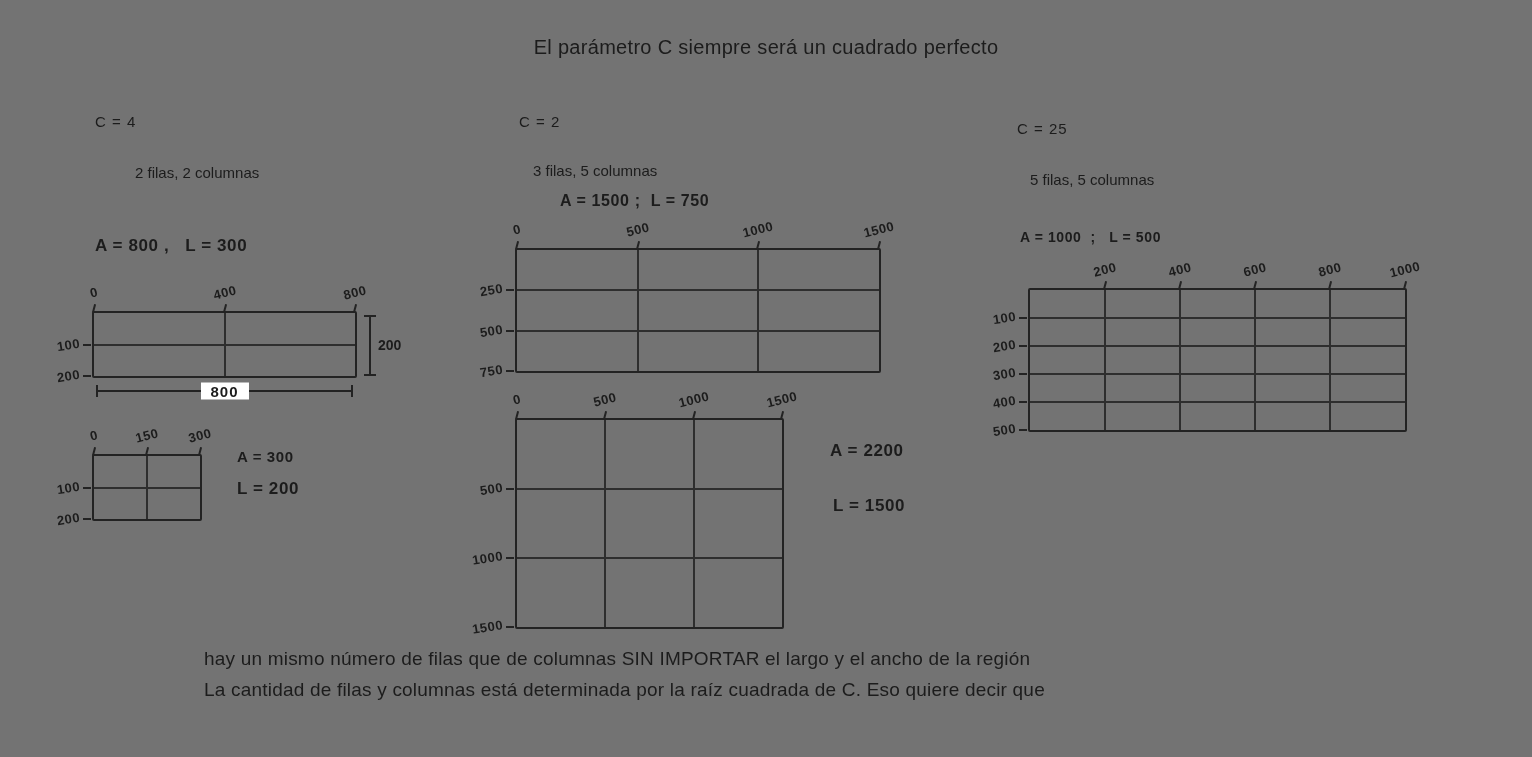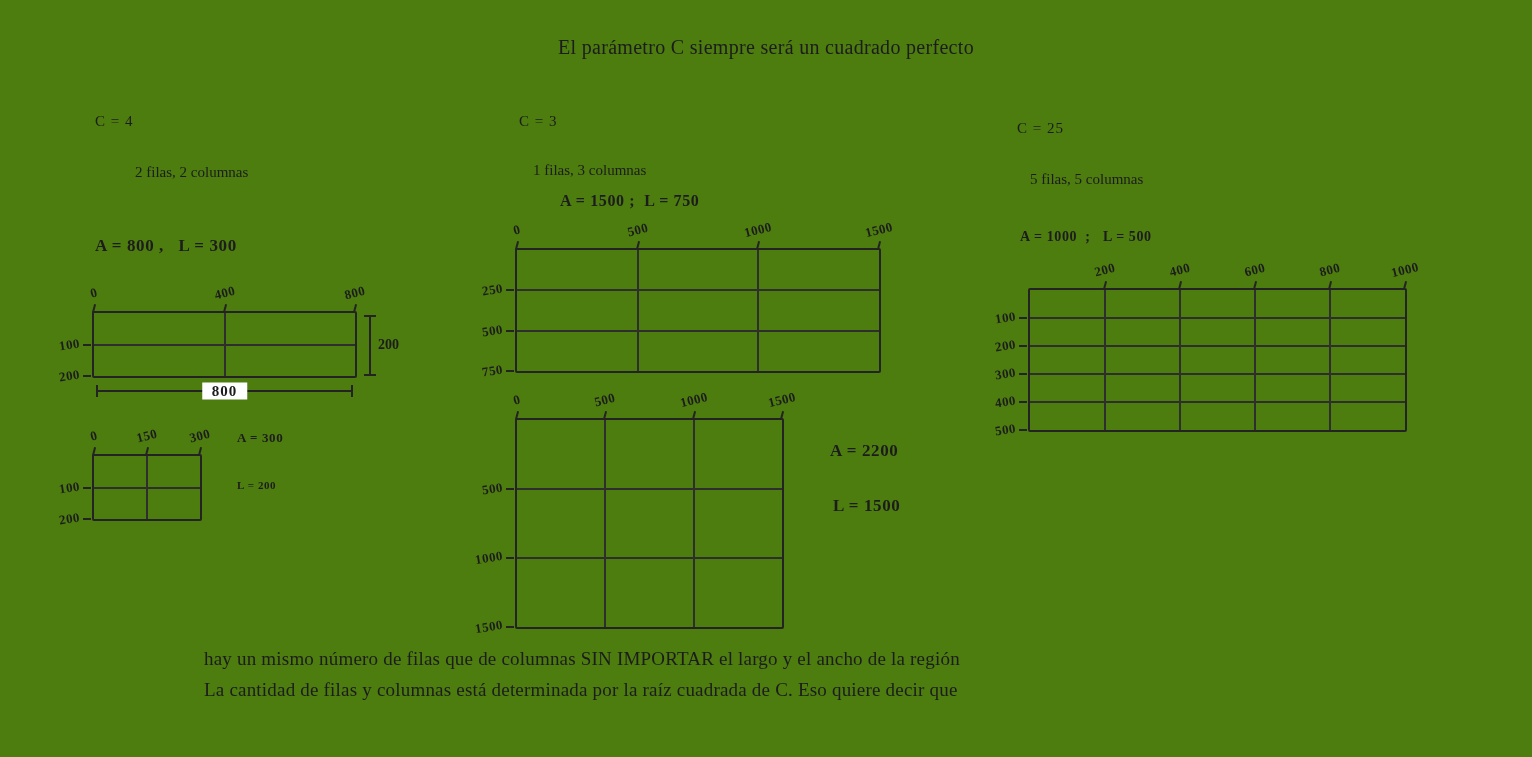--- a/index.html
+++ b/index.html
@@ -1,18 +1,18 @@
 <!DOCTYPE html>
 <html><head>
 <meta charset="utf-8">
 <style>
   html,body{margin:0;padding:0;background:#ffffff;}
   .canvas{
-    position:relative;width:1532px;height:757px;background:#4d7c0f;
-    font-family:Liberation Serif, serif;color:#1c1c1c;overflow:hidden;
+    position:relative;width:1532px;height:757px;background:#737373;
+    font-family:Liberation Sans, sans-serif;color:#1c1c1c;overflow:hidden;
   }
   .title{
     position:absolute;top:36px;left:0;width:100%;text-align:center;
     font-size:20px;letter-spacing:.3px;
   }
   .footer{position:absolute;left:204px;top:643px;font-size:19px;line-height:31px;letter-spacing:.2px;}
   .text-label{position:absolute;white-space:pre;}
   .heading{font-size:15px;letter-spacing:1px;}
   .subtitle{font-size:15px;}
   .bold{font-weight:700;letter-spacing:.6px;}
@@ -46,22 +46,22 @@
 </style>
 </head>
 <body>
 
 <div class="canvas">
   <div class="title">El parámetro C siempre será un cuadrado perfecto</div>
   <div>
       <div class="text-label heading" style="left: 95px; top: 113px;">C = 4</div>
       <div class="text-label subtitle" style="left: 135px; top: 164px;">2 filas, 2 columnas</div>
       <div class="text-label bold" style="left: 95px; top: 236px; font-size: 17px;">A = 800 ,   L = 300</div>
-      <div class="text-label bold" style="left: 237px; top: 430px; font-size: 13px; text-align: right;">A = 300</div>
-      <div class="text-label bold" style="left: 237px; top: 479px; font-size: 11px;">L = 200</div>
+      <div class="text-label bold" style="left: 237px; top: 448px; font-size: 15px; text-align: right;">A = 300</div>
+      <div class="text-label bold" style="left: 237px; top: 479px; font-size: 17px;">L = 200</div>
       <div class="grid" style="left: 92px; top: 311px; width: 261px; height: 63px;">
         <div class="gline vline" style="left: calc(50% - 1px);"></div>
         <div class="gline hline" style="top: calc(50% - 1px);"></div>
         <div class="xtick-mark" style="left: calc(0% - 1px);"></div>
         <div class="xtick-label" style="left: 0%;">0</div>
         <div class="xtick-mark" style="left: calc(50% - 1px);"></div>
         <div class="xtick-label" style="left: 50%;">400</div>
         <div class="xtick-mark" style="left: calc(100% - 1px);"></div>
         <div class="xtick-label" style="left: 100%;">800</div>
         <div class="ytick-mark" style="top: calc(50% - 1px);"></div>
@@ -80,22 +80,22 @@
         <div class="xtick-label" style="left: 0%;">0</div>
         <div class="xtick-mark" style="left: calc(50% - 1px);"></div>
         <div class="xtick-label" style="left: 50%;">150</div>
         <div class="xtick-mark" style="left: calc(100% - 1px);"></div>
         <div class="xtick-label" style="left: 100%;">300</div>
         <div class="ytick-mark" style="top: calc(50% - 1px);"></div>
         <div class="ytick-label" style="top: 50%;">100</div>
         <div class="ytick-mark" style="top: calc(100% - 1px);"></div>
         <div class="ytick-label" style="top: 100%;">200</div>
       </div>
-      <div class="text-label heading" style="left: 519px; top: 113px;">C = 3</div>
-      <div class="text-label subtitle" style="left: 533px; top: 162px;">1 filas, 3 columnas</div>
+      <div class="text-label heading" style="left: 519px; top: 113px;">C = 2</div>
+      <div class="text-label subtitle" style="left: 533px; top: 162px;">3 filas, 5 columnas</div>
       <div class="text-label bold" style="left: 560px; top: 192px; font-size: 16px;">A = 1500 ;  L = 750</div>
       <div class="text-label bold" style="left: 830px; top: 441px; font-size: 17px;">A = 2200</div>
       <div class="text-label bold" style="left: 833px; top: 476px; font-size: 17px; margin-top: 20px;">L = 1500</div>
       <div class="grid" style="left: 515px; top: 248px; width: 362px; height: 121px;">
         <div class="gline vline" style="left: calc(33.3333% - 1px);"></div>
         <div class="gline vline" style="left: calc(66.6667% - 1px);"></div>
         <div class="gline hline" style="top: calc(33.3333% - 1px);"></div>
         <div class="gline hline" style="top: calc(66.6667% - 1px);"></div>
         <div class="xtick-mark" style="left: calc(0% - 1px);"></div>
         <div class="xtick-label" style="left: 0%;">0</div>

